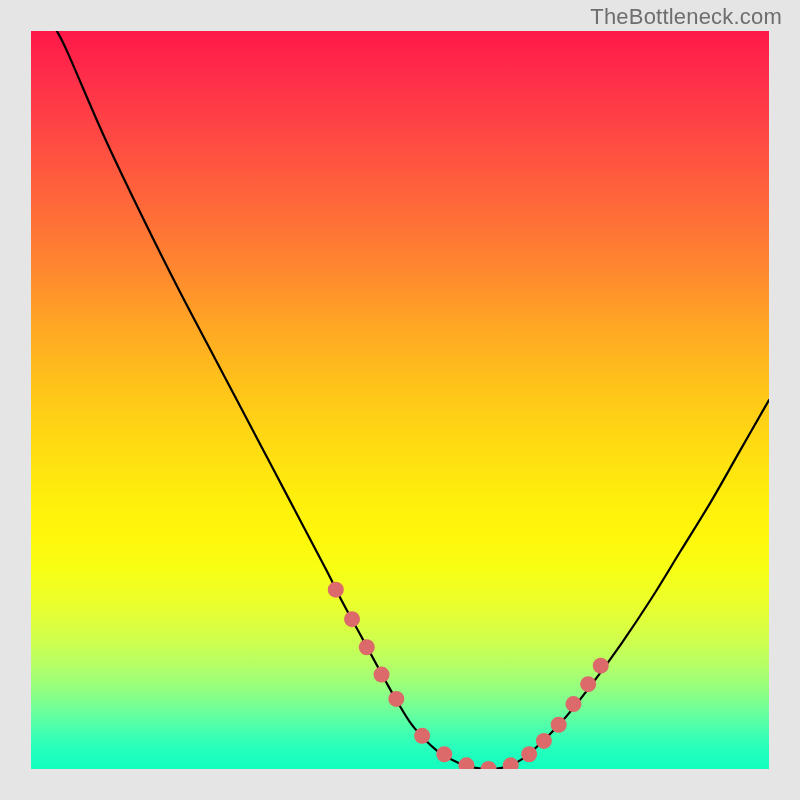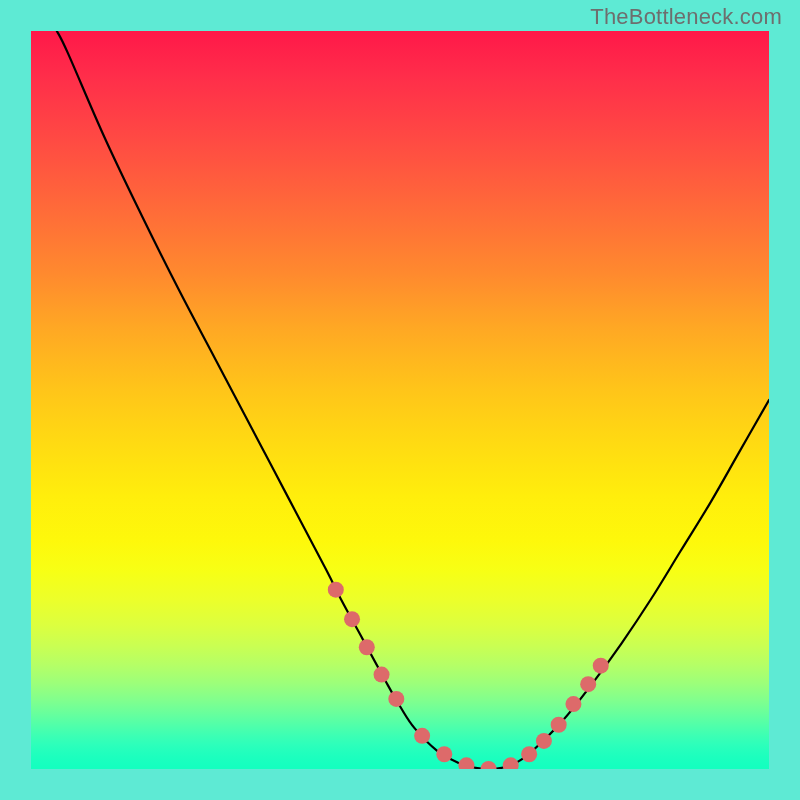--- a/index.html
+++ b/index.html
@@ -8,21 +8,21 @@
     width: 800px;
     height: 800px;
     background: #000;
     overflow: hidden;
     font-family: Arial, Helvetica, sans-serif;
   }
   .stage {
     position: relative;
     width: 800px;
     height: 800px;
-    background: #5eead4;
+    background: #e5e5e5;
   }
   .plot-area {
     position: absolute;
     left: 31px;
     top: 31px;
     width: 738px;
     height: 738px;
     overflow: hidden;
   }
   .gradient {

